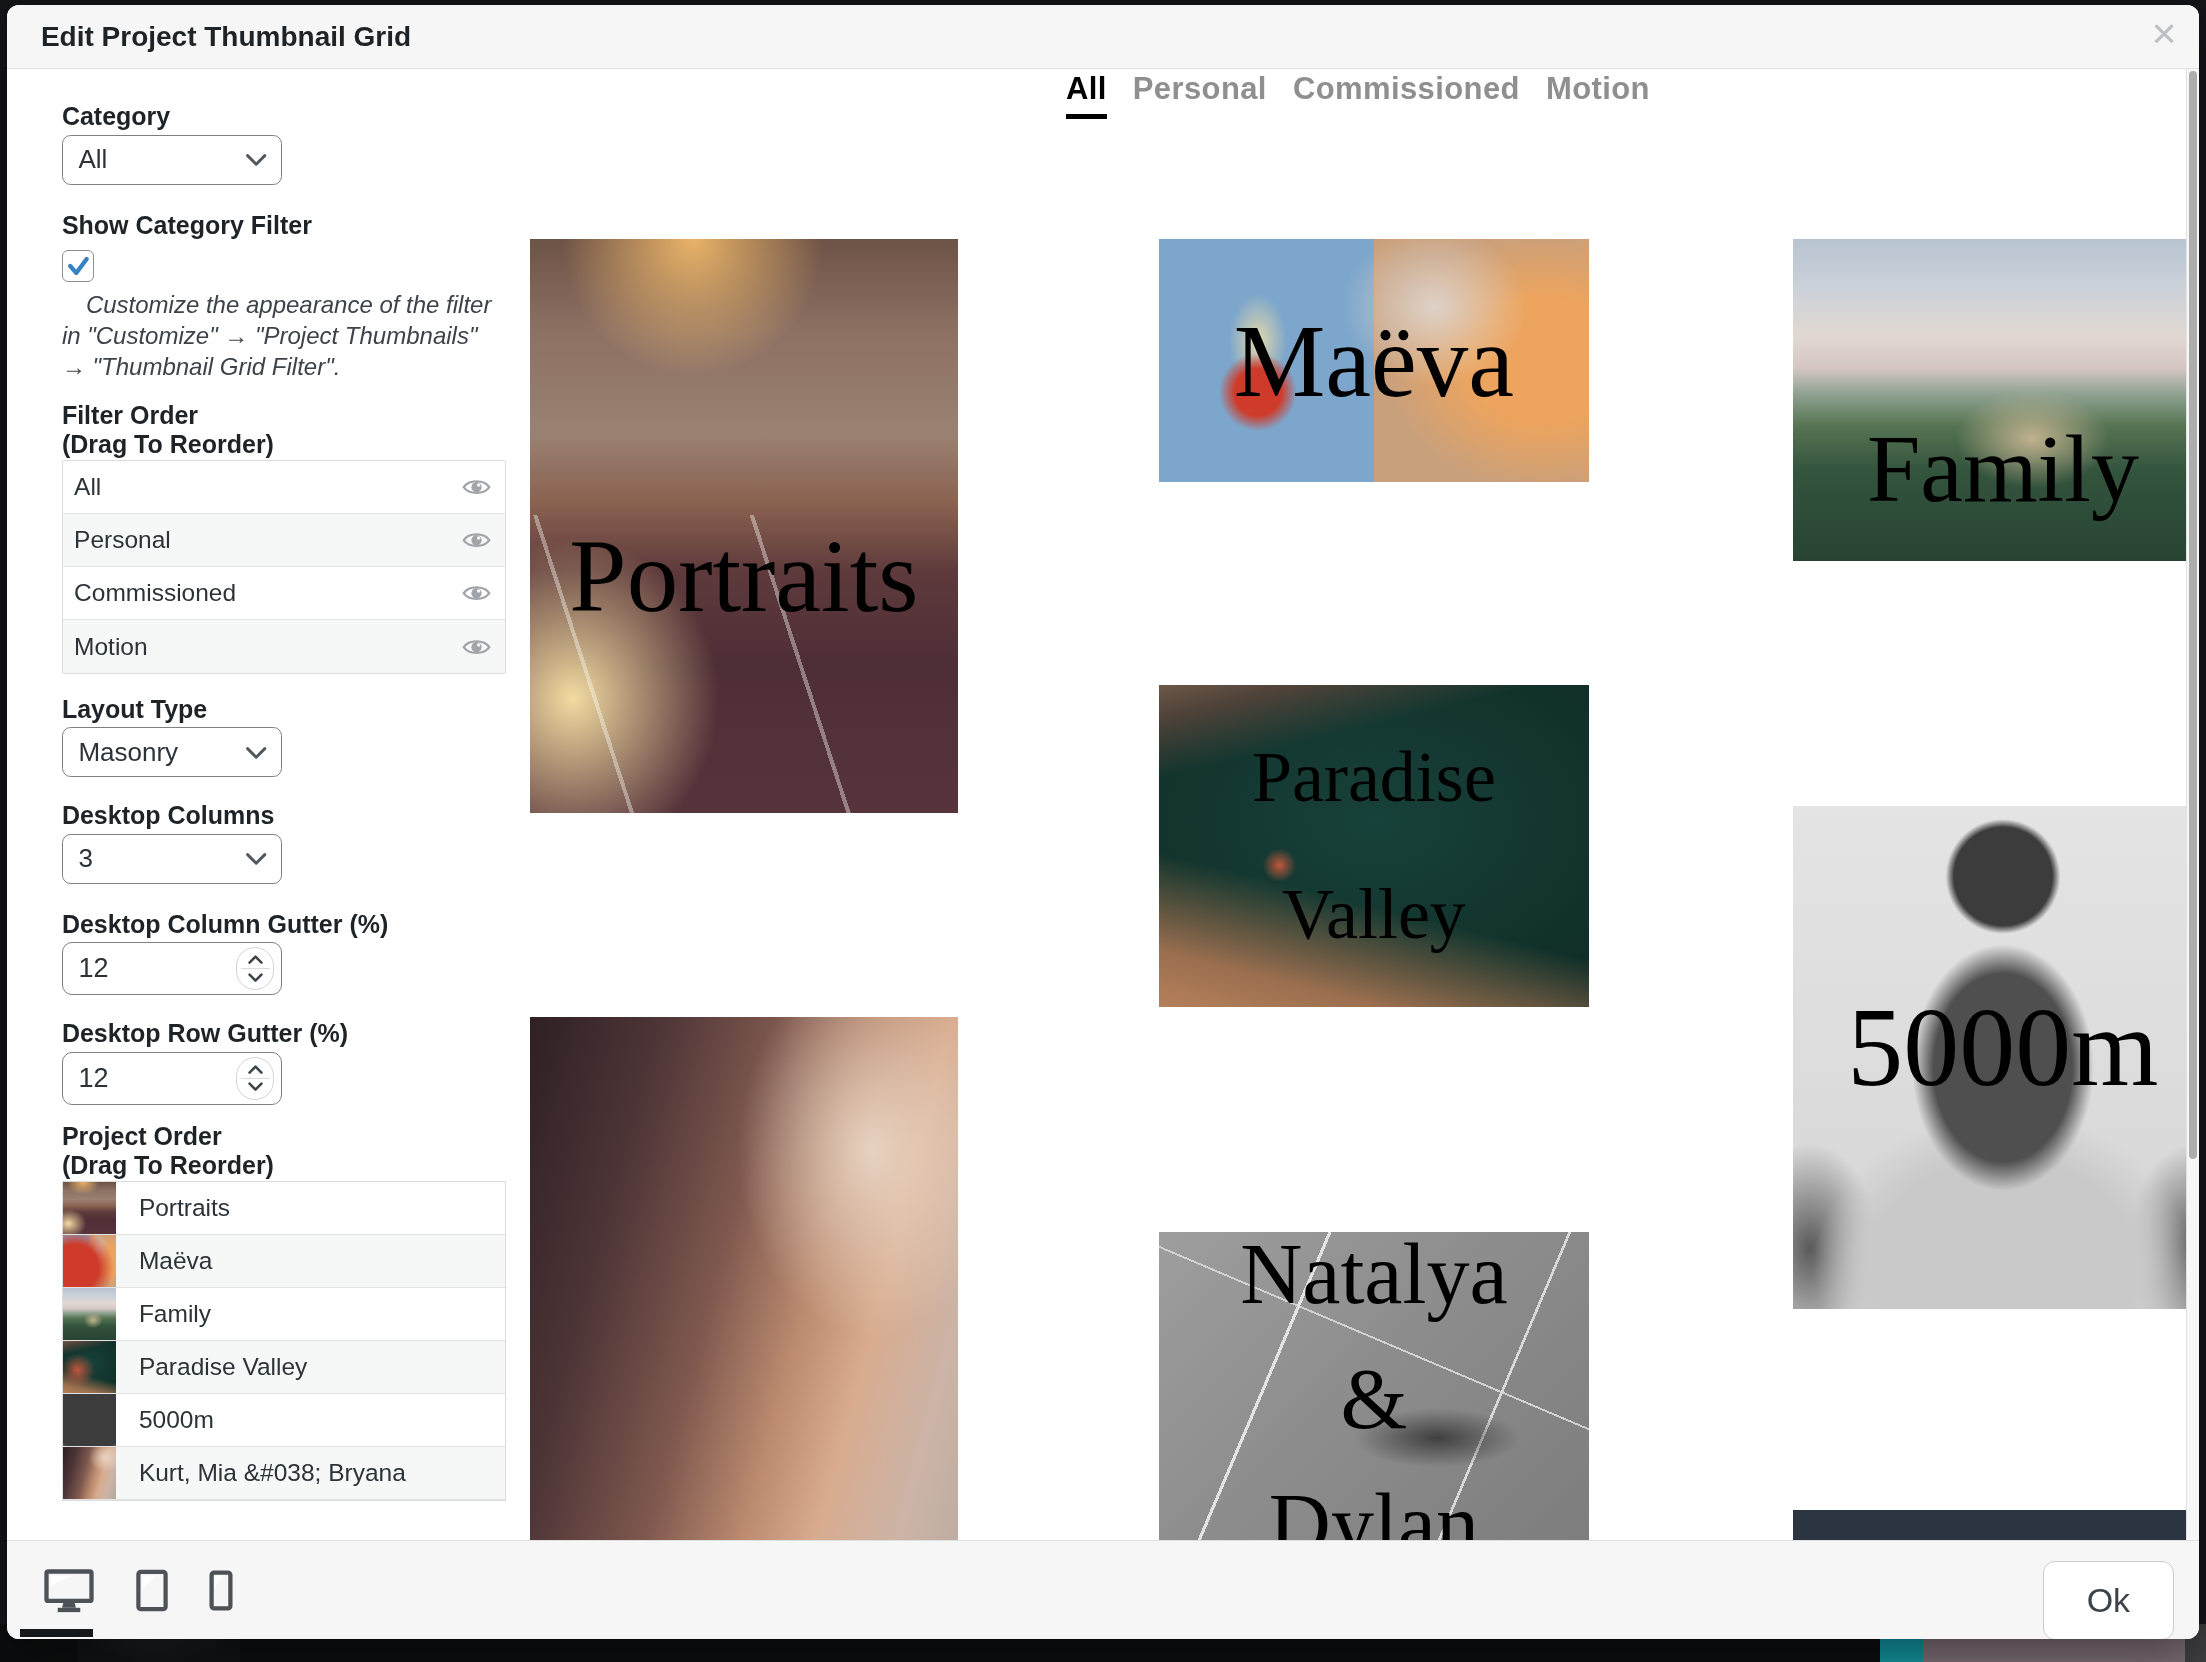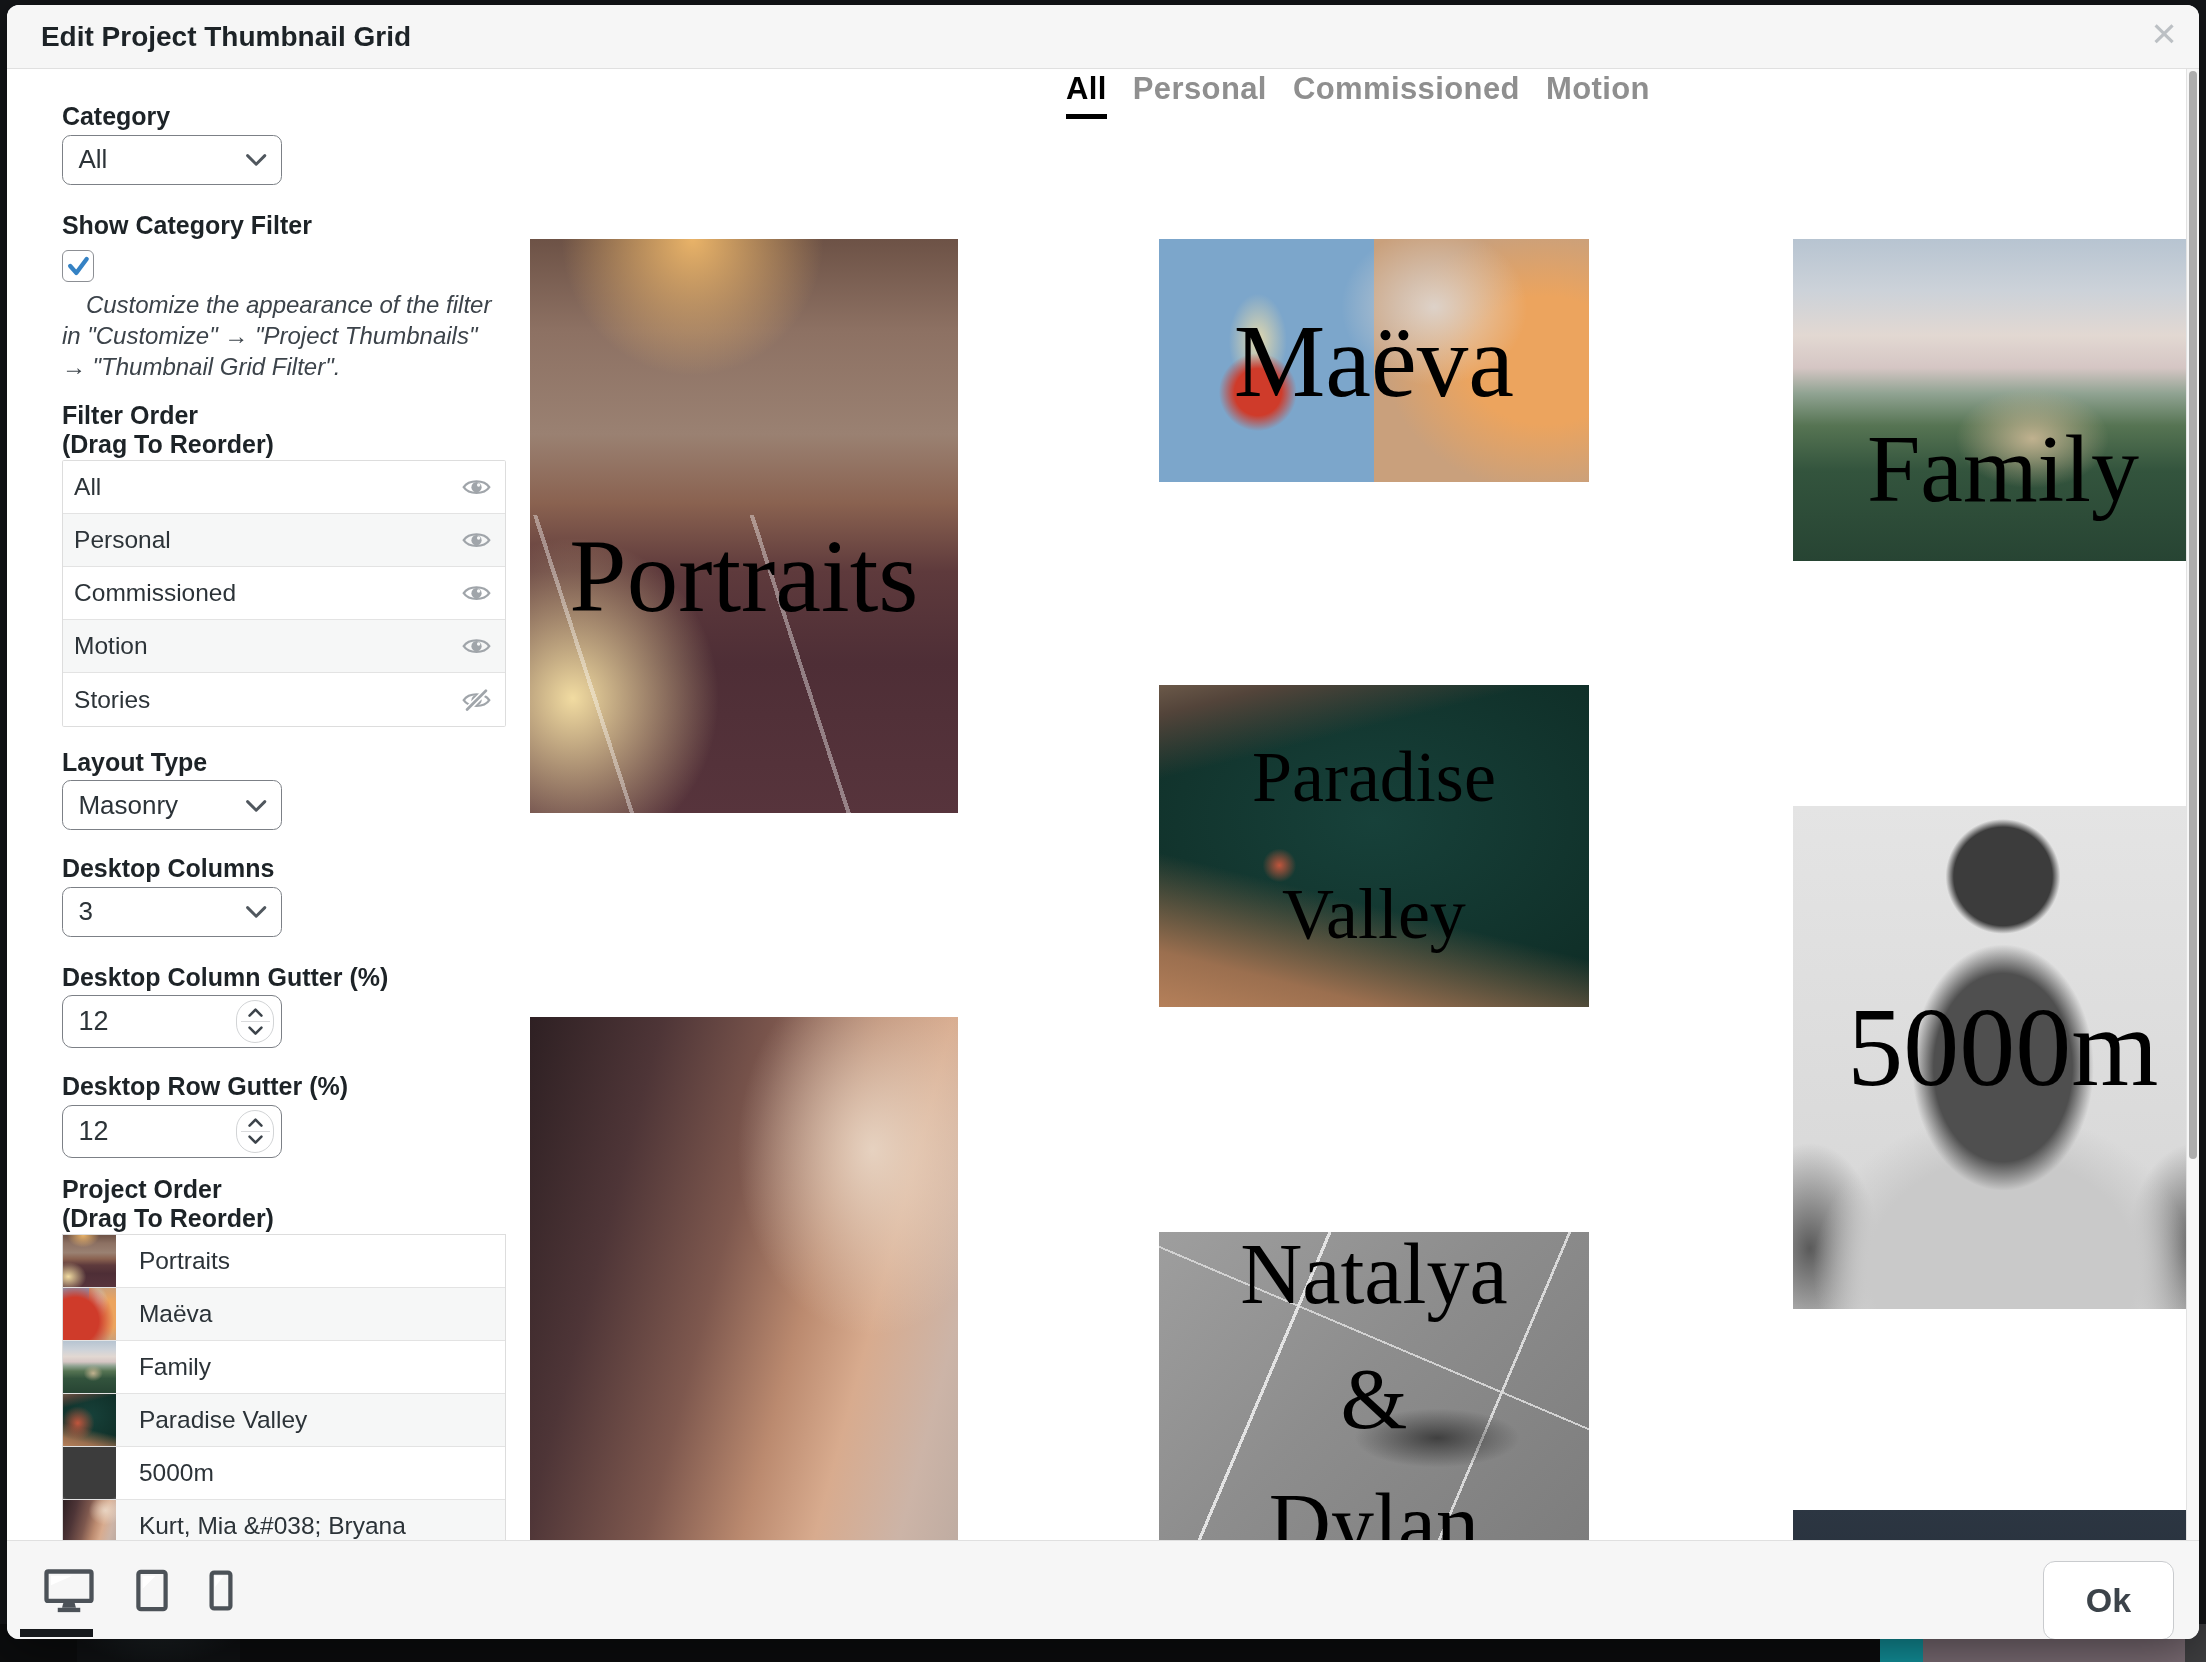--- a/index.html
+++ b/index.html
@@ -143,21 +143,21 @@
   .device-row { position:absolute; left:36px; top:0; bottom:0; display:flex; align-items:center; gap:40px; }
   .device-btn { cursor:pointer; display:flex; align-items:center; }
   .device-btn svg { display:block; }
   .dev-stroke { fill:none; stroke:#4c5258; stroke-width:5; }
   .dev-fill { fill:#4c5258; }
   .dev-tri { fill:#ffffff; }
   .active-underline { position:absolute; left:13px; top:88px; width:73px; height:7.7px; background:#16191c; }
   .ok-btn { position:absolute; right:25px; top:20px; width:131px; height:79px; background:#fff;
             border:1.7px solid #c9cbce; border-radius:12px; font-size:34px; color:#3c434a;
             display:flex; align-items:center; justify-content:center; cursor:pointer;
-            font-family:"Liberation Sans",sans-serif;font-weight:bold; }
+            font-family:"Liberation Sans",sans-serif; }
 </style>
 </head>
 <body>
 
 <div class="page-behind">
   <div class="page-strip">
     <div class="strip-seg" style="left:77px;width:163px;background:radial-gradient(ellipse at 50% 0%, #20272a, #101214 75%);"></div>
     <div class="strip-seg" style="left:1880px;width:43px;background:#12929c;"></div>
     <div class="strip-seg" style="left:1923px;width:262px;background:#7b6c74;"></div>
     <div class="strip-seg" style="left:2185px;width:20.6px;background:#3f3f41;"></div>
@@ -221,30 +221,20 @@
             </svg>
         </div>
         <div class="order-row alt">
           <span class="row-label">Motion</span>
           <svg class="eye" viewBox="0 0 34 26">
             <path class="outline" d="M2 13 C8 4,26 4,32 13 C26 22,8 22,2 13 Z"></path>
               <circle class="pupil" cx="17" cy="13" r="6"></circle>
               <circle class="glint" cx="19.5" cy="10.5" r="2"></circle>
             </svg>
         </div>
-        <div class="order-row">
-          <span class="row-label">Stories</span>
-          <svg class="eye" viewBox="0 0 34 26">
-            <path class="outline" d="M2 13 C8 4,26 4,32 13 C26 22,8 22,2 13 Z"></path>
-              <circle class="pupil" cx="17" cy="13" r="6"></circle>
-              <circle class="glint" cx="19.5" cy="10.5" r="2"></circle>
-            <line class="slash-casing" x1="6" y1="24" x2="28" y2="2"></line>
-              <line class="slash" x1="6" y1="24" x2="28" y2="2"></line>
-            </svg>
-        </div>
       </div>
 
       <div class="gap24"></div>
       <div class="field-label">Layout Type</div>
       <div class="select-box">
         <span class="val">Masonry</span>
         <svg class="chev" viewBox="0 0 26 16">
             <polyline points="3,3 13,13 23,3"></polyline>
           </svg>
       </div>

